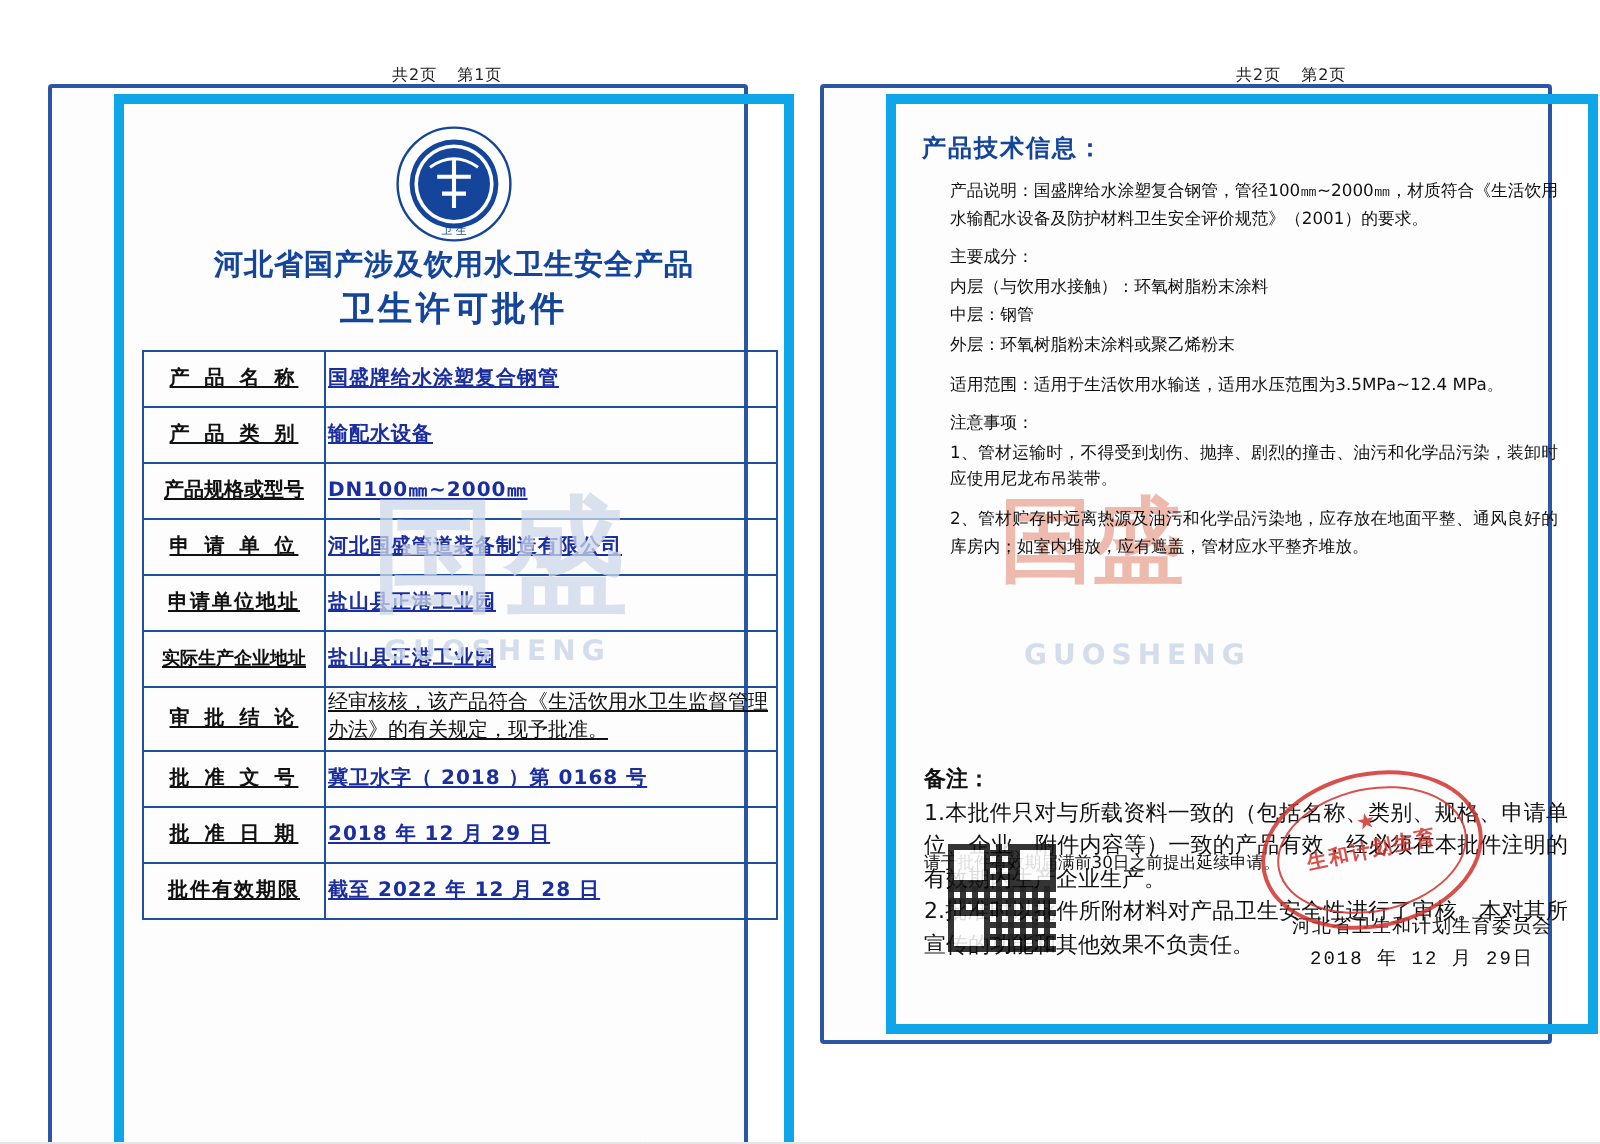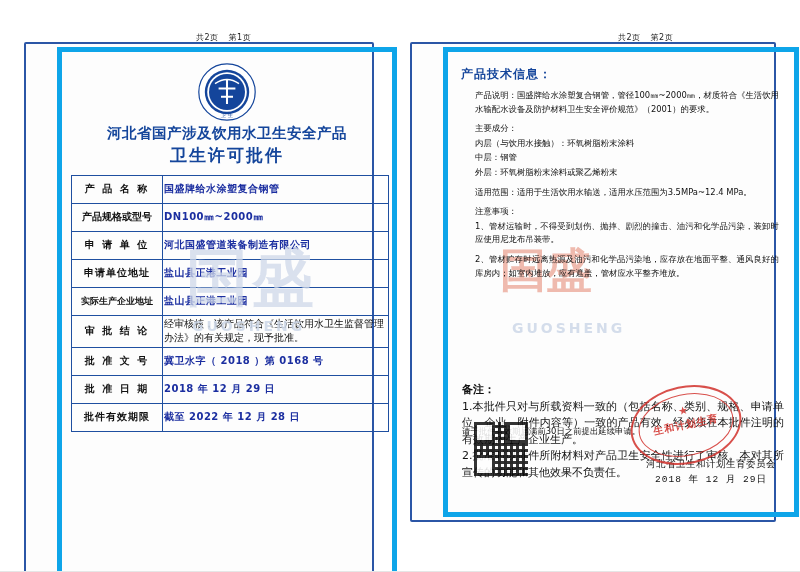--- a/index.html
+++ b/index.html
@@ -85,20 +85,21 @@
     margin:9px auto 0 auto;
     border-collapse:collapse;
     table-layout:fixed;
   }
   table.info td{
     border:1px solid #1f4fa0;
     height:25px;
     font-size:10px;
     padding:1px 1px;
     vertical-align:middle;
+    text-decoration:underline;
   }
   td.lbl{
     width:88px;
     text-align:center;
     letter-spacing:2px;
     color:#111;
     font-weight:bold;
     white-space:nowrap;
   }
   td.val{
@@ -282,20 +283,24 @@
           <div class="title-sub">卫生许可批件</div>
         </div>
 
         <table class="info">
           <tbody>
               <tr>
             <td class="lbl">产 品 名 称</td>
             <td class="val">国盛牌给水涂塑复合钢管</td>
           </tr>
           <tr>
+            <td class="lbl">产 品 类 别</td>
+            <td class="val">输配水设备</td>
+          </tr>
+          <tr>
             <td class="lbl" style="letter-spacing:0">产品规格或型号</td>
             <td class="val">DN100㎜~2000㎜</td>
           </tr>
           <tr>
             <td class="lbl">申 请 单 位</td>
             <td class="val">河北国盛管道装备制造有限公司</td>
           </tr>
           <tr>
             <td class="lbl" style="letter-spacing:1px">申请单位地址</td>
             <td class="val">盐山县正港工业园</td>

